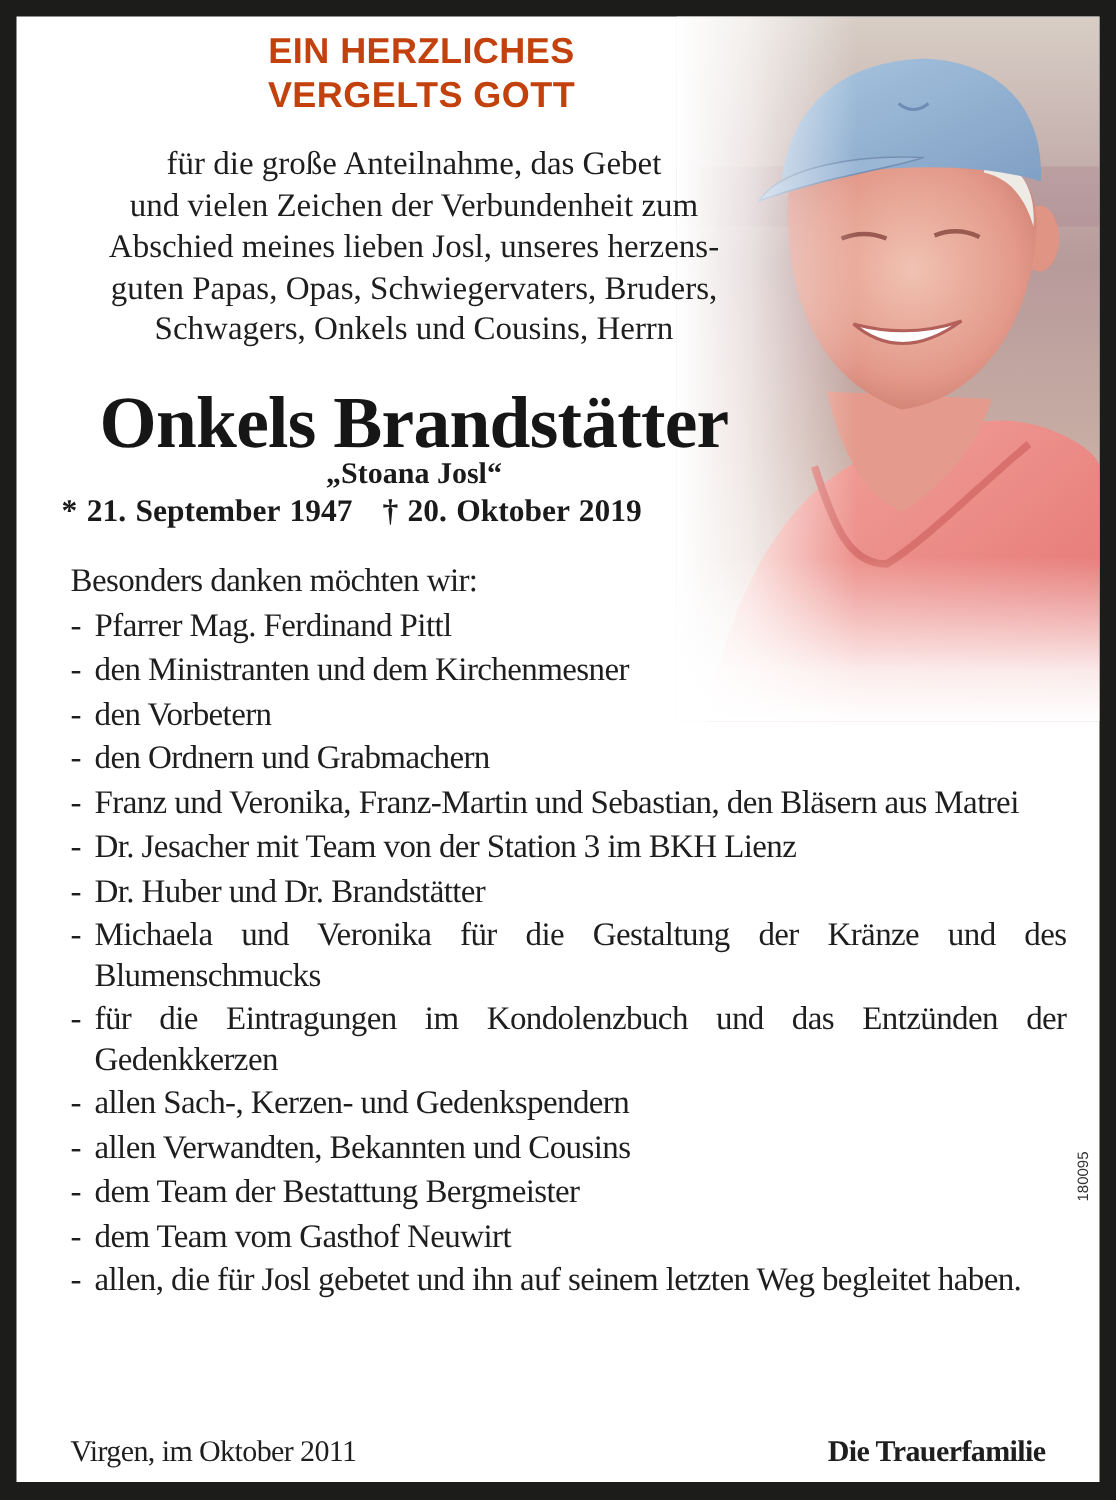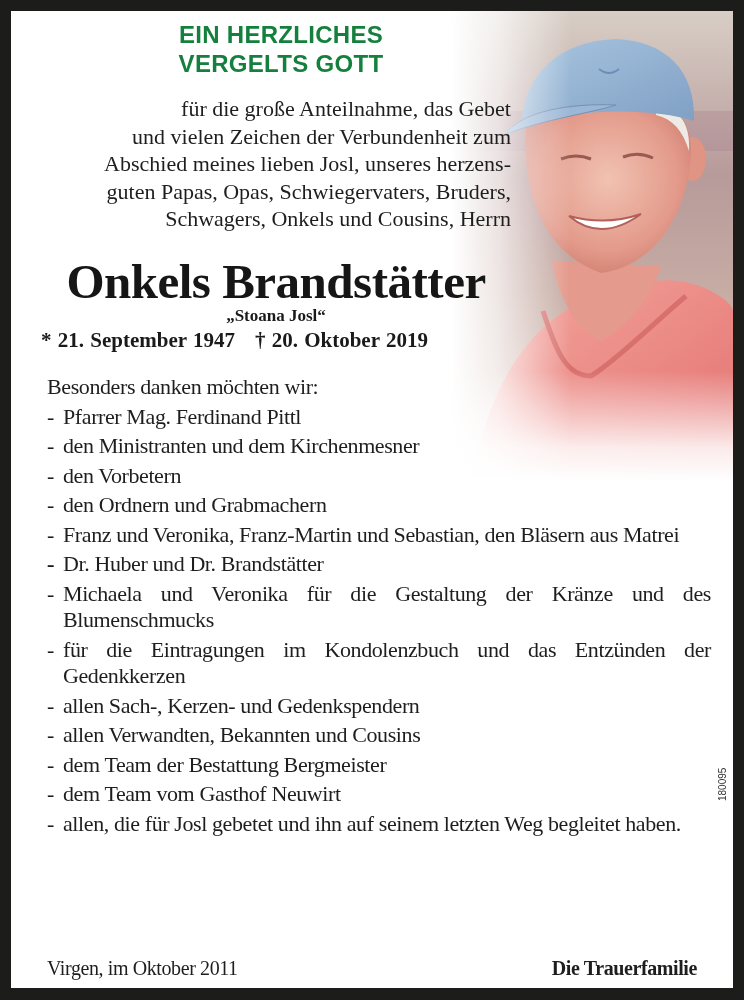--- a/index.html
+++ b/index.html
@@ -28,34 +28,34 @@
     }
     .photo-fade-bottom {
       position: absolute; left: 0; top: 360px; width: 282px; height: 110px;
       background: linear-gradient(to bottom, rgba(255,255,255,0) 0%, rgba(255,255,255,0.85) 70%, #ffffff 100%);
     }
 
     .headline {
       position: absolute; left: 60px; width: 420px; text-align: center;
       font-family: "Liberation Sans", sans-serif; font-weight: bold;
       font-size: 24px; line-height: 29px; letter-spacing: 0.3px;
-      color: #15803d;
+      color: #c2410c;
     }
     .intro {
-      position: absolute; left: 30px; width: 470px; top: 84px; text-align: right;
+      position: absolute; left: 30px; width: 470px; top: 84px; text-align: center;
       font-size: 22px; line-height: 27.5px; color: #1e1e1e;
     }
     .name {
       position: absolute; left: 30px; width: 470px; top: 244px; text-align: center;
       font-weight: bold; font-size: 49px; line-height: 54px; color: #161616;
       letter-spacing: -0.5px;
     }
     .nickname {
       position: absolute; left: 30px; width: 470px; top: 294px; text-align: center;
-      font-weight: bold; font-size: 17px; line-height: 22px; color: #1a1a1a;
+      font-weight: bold; font-size: 20px; line-height: 22px; color: #1a1a1a;
     }
     .dates {
       position: absolute; left: 30px; width: 470px; top: 316px; text-align: left;
       font-weight: bold; font-size: 21px; line-height: 26px; color: #1a1a1a;
       word-spacing: 1px;
     }
     .dates .gap { display: inline-block; width: 20px; }
 
     .thanks {
       position: absolute; left: 36px; top: 363px; width: 664px;
@@ -161,21 +161,21 @@
   </div>
 
   <div class="thanks">
     <div class="lead">Besonders danken möchten wir:</div>
     <ul>
       <li><span class="dash">-</span><span>Pfarrer Mag. Ferdinand Pittl</span></li>
       <li><span class="dash">-</span><span>den Ministranten und dem Kirchenmesner</span></li>
       <li><span class="dash">-</span><span>den Vorbetern</span></li>
       <li><span class="dash">-</span><span>den Ordnern und Grabmachern</span></li>
       <li><span class="dash">-</span><span>Franz und Veronika, Franz-Martin und Sebastian, den Bläsern aus Matrei</span></li>
-      <li><span class="dash">-</span></li>
+      <li><span class="dash">-</span><span>Dr. Jesacher mit Team von der Station 3 im BKH Lienz</span></li>
       <li><span class="dash">-</span><span>Dr. Huber und Dr. Brandstätter</span></li>
       <li><span class="dash">-</span><span>Michaela und Veronika für die Gestaltung der Kränze und des Blumenschmucks</span></li>
       <li><span class="dash">-</span><span>für die Eintragungen im Kondolenzbuch und das Entzünden der Gedenkkerzen</span></li>
       <li><span class="dash">-</span><span>allen Sach-, Kerzen- und Gedenkspendern</span></li>
       <li><span class="dash">-</span><span>allen Verwandten, Bekannten und Cousins</span></li>
       <li><span class="dash">-</span><span>dem Team der Bestattung Bergmeister</span></li>
       <li><span class="dash">-</span><span>dem Team vom Gasthof Neuwirt</span></li>
       <li><span class="dash">-</span><span>allen, die für Josl gebetet und ihn auf seinem letzten Weg begleitet haben.</span></li>
     </ul>
   </div>

